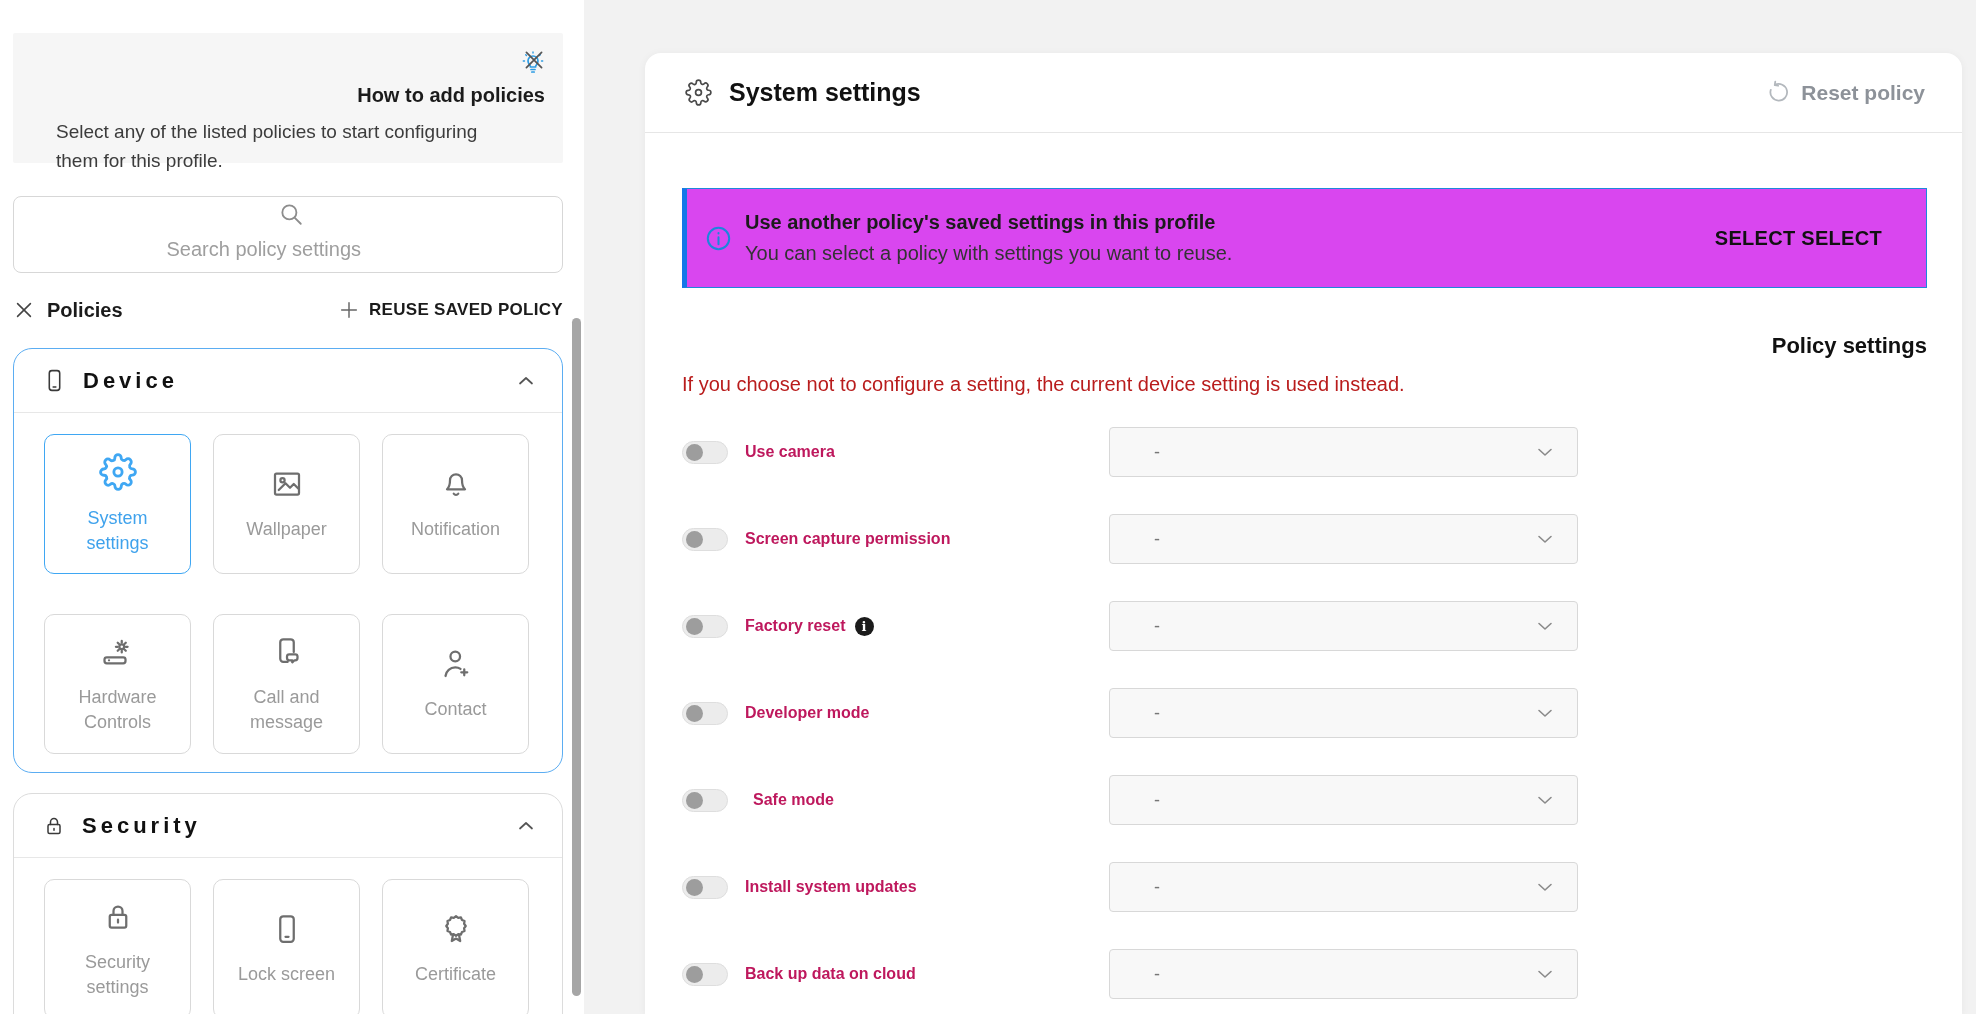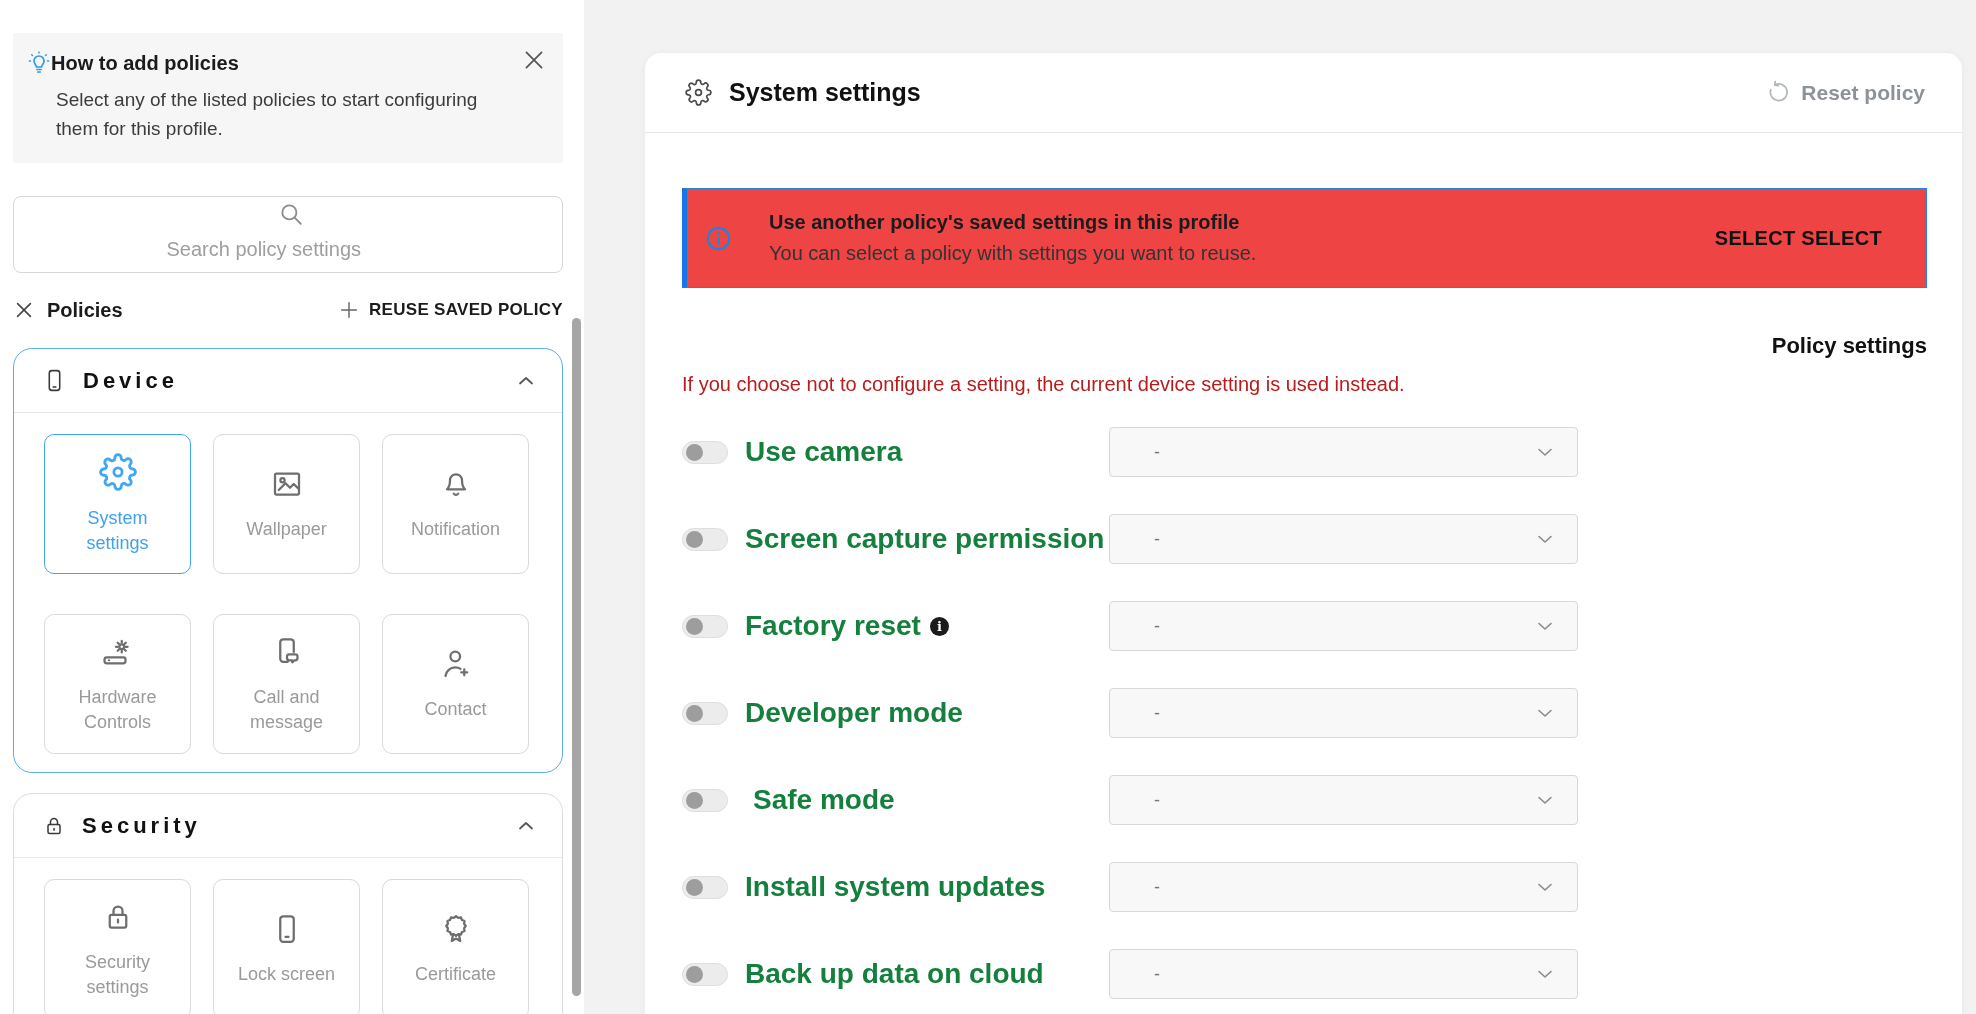--- a/index.html
+++ b/index.html
@@ -4,21 +4,21 @@
 <style>
   * { margin:0; padding:0; box-sizing:border-box; }
   html,body { width:1976px; height:1014px; overflow:hidden;
     font-family:"Liberation Sans","DejaVu Sans",sans-serif; background:#f2f2f2; color:#1b1b1b; }
 
   
   .sidebar { position:absolute; left:0; top:0; width:584px; height:1014px; background:#fff; }
   .sidebar-inner { padding:0 21px 0 13px; }
 
   .tipbox { margin-top:33px; background:#f6f6f6; border-radius:2px; padding:18px 18px 20px 14px; position:relative; height:130px; }
-  .tipbox-titlerow { display:flex; align-items:flex-end; gap:0; }
+  .tipbox-titlerow { display:flex; align-items:flex-end; gap:9px;flex-direction:column; }
   .tipbox-title { font-size:20px; font-weight:700; color:#1b1b1b; }
   .tipbox-body { margin:10px 0 0 29px; font-size:19px; line-height:1.55; color:#3c3c3c; width:440px; }
   .tip-close { position:absolute; right:16px; top:14px; width:26px; height:26px; color:#555; cursor:pointer; }
 
   .searchbox { margin-top:33px; height:77px; border:1px solid #d7d7d7; border-radius:8px;
     display:flex; align-items:center; padding:4px 20px 0 26px; background:#fff;flex-direction:column; }
   .searchbox input { border:none; outline:none; flex:1; font-size:20px; margin-left:16px;
     font-family:inherit; color:#333; background:transparent; }
   .searchbox input::placeholder { color:#9e9e9e; }
 
@@ -46,43 +46,43 @@
 
   
   .main-card { position:absolute; left:645px; top:53px; width:1317px; height:961px;
     background:#fff; border-radius:16px 16px 0 0; box-shadow:0 1px 8px rgba(0,0,0,.05); }
   .main-header { height:80px; display:flex; align-items:center; padding:0 37px 0 40px;
     border-bottom:1px solid #e6e6e6; }
   .main-title { font-size:25px; font-weight:700; color:#111; margin-left:17px; }
   .reset-btn { margin-left:auto; display:flex; align-items:center; gap:10px; cursor:pointer; color:#8d9299; }
   .reset-btn span { font-size:21px; font-weight:600; color:#8d9299; }
 
-  .banner { margin:55px 35px 0 37px; height:100px; background:#ef4444;
+  .banner { margin:55px 35px 0 37px; height:100px; background:#d946ef;
     border:1px solid #1e87db; border-left:5px solid #1477e8; display:flex; align-items:center;
-    padding:0 0 0 18px;gap:24px; }
+    padding:0 0 0 18px; }
   .banner-icon { flex:0 0 auto; }
   .banner-text { margin-left:13px; }
   .banner-title { font-size:20px; font-weight:700; color:#1b1b1b; }
   .banner-body { font-size:20px; color:#333; margin-top:8px; }
   .banner-action { margin-left:auto; margin-right:44px; font-size:20px; font-weight:700;
     letter-spacing:.3px; color:#111; cursor:pointer; white-space:nowrap; }
 
   .content { padding:0 35px 0 37px; }
   .ps-heading { margin-top:45px; font-size:22px; font-weight:700; color:#111;text-align:right; }
   .ps-desc { margin-top:14px; font-size:20px; color:#b91c1c; }
 
   .rows { margin-top:31px; }
   .setting-row { display:grid; grid-template-columns:427px 469px 1fr; align-items:center;
     height:50px; margin-bottom:37px; }
   .row-left { display:flex; align-items:center; }
   .toggle { width:46px; height:23px; border-radius:12px; background:#ececec;
     border:1px solid #dedede; position:relative; cursor:pointer; flex:0 0 auto; }
   .toggle::after { content:""; position:absolute; left:3px; top:2px; width:17px; height:17px;
     border-radius:50%; background:#9d9d9d; }
-  .row-label { font-size:28px; font-weight:600; color:#15803d; margin-left:17px; }
+  .row-label { font-size:16px; font-weight:600; color:#be185d; margin-left:17px; }
   .row-label.indent { margin-left:25px; }
   .info-dot { width:19px; height:19px; border-radius:50%; background:#1b1b1b; color:#fff;
     font-size:13px; font-weight:700; display:flex; align-items:center; justify-content:center;
     margin-left:9px; font-family:"DejaVu Serif",serif; }
   .dropdown { height:50px; background:#f8f8f8; border:1px solid #d8d8d8; border-radius:4px;
     display:flex; align-items:center; padding:0 20px 0 44px; cursor:pointer; }
   .dropdown-value { font-size:18px; color:#777; }
   .dropdown svg { margin-left:auto; color:#8a8a8a; }
 
   svg { display:block; }

